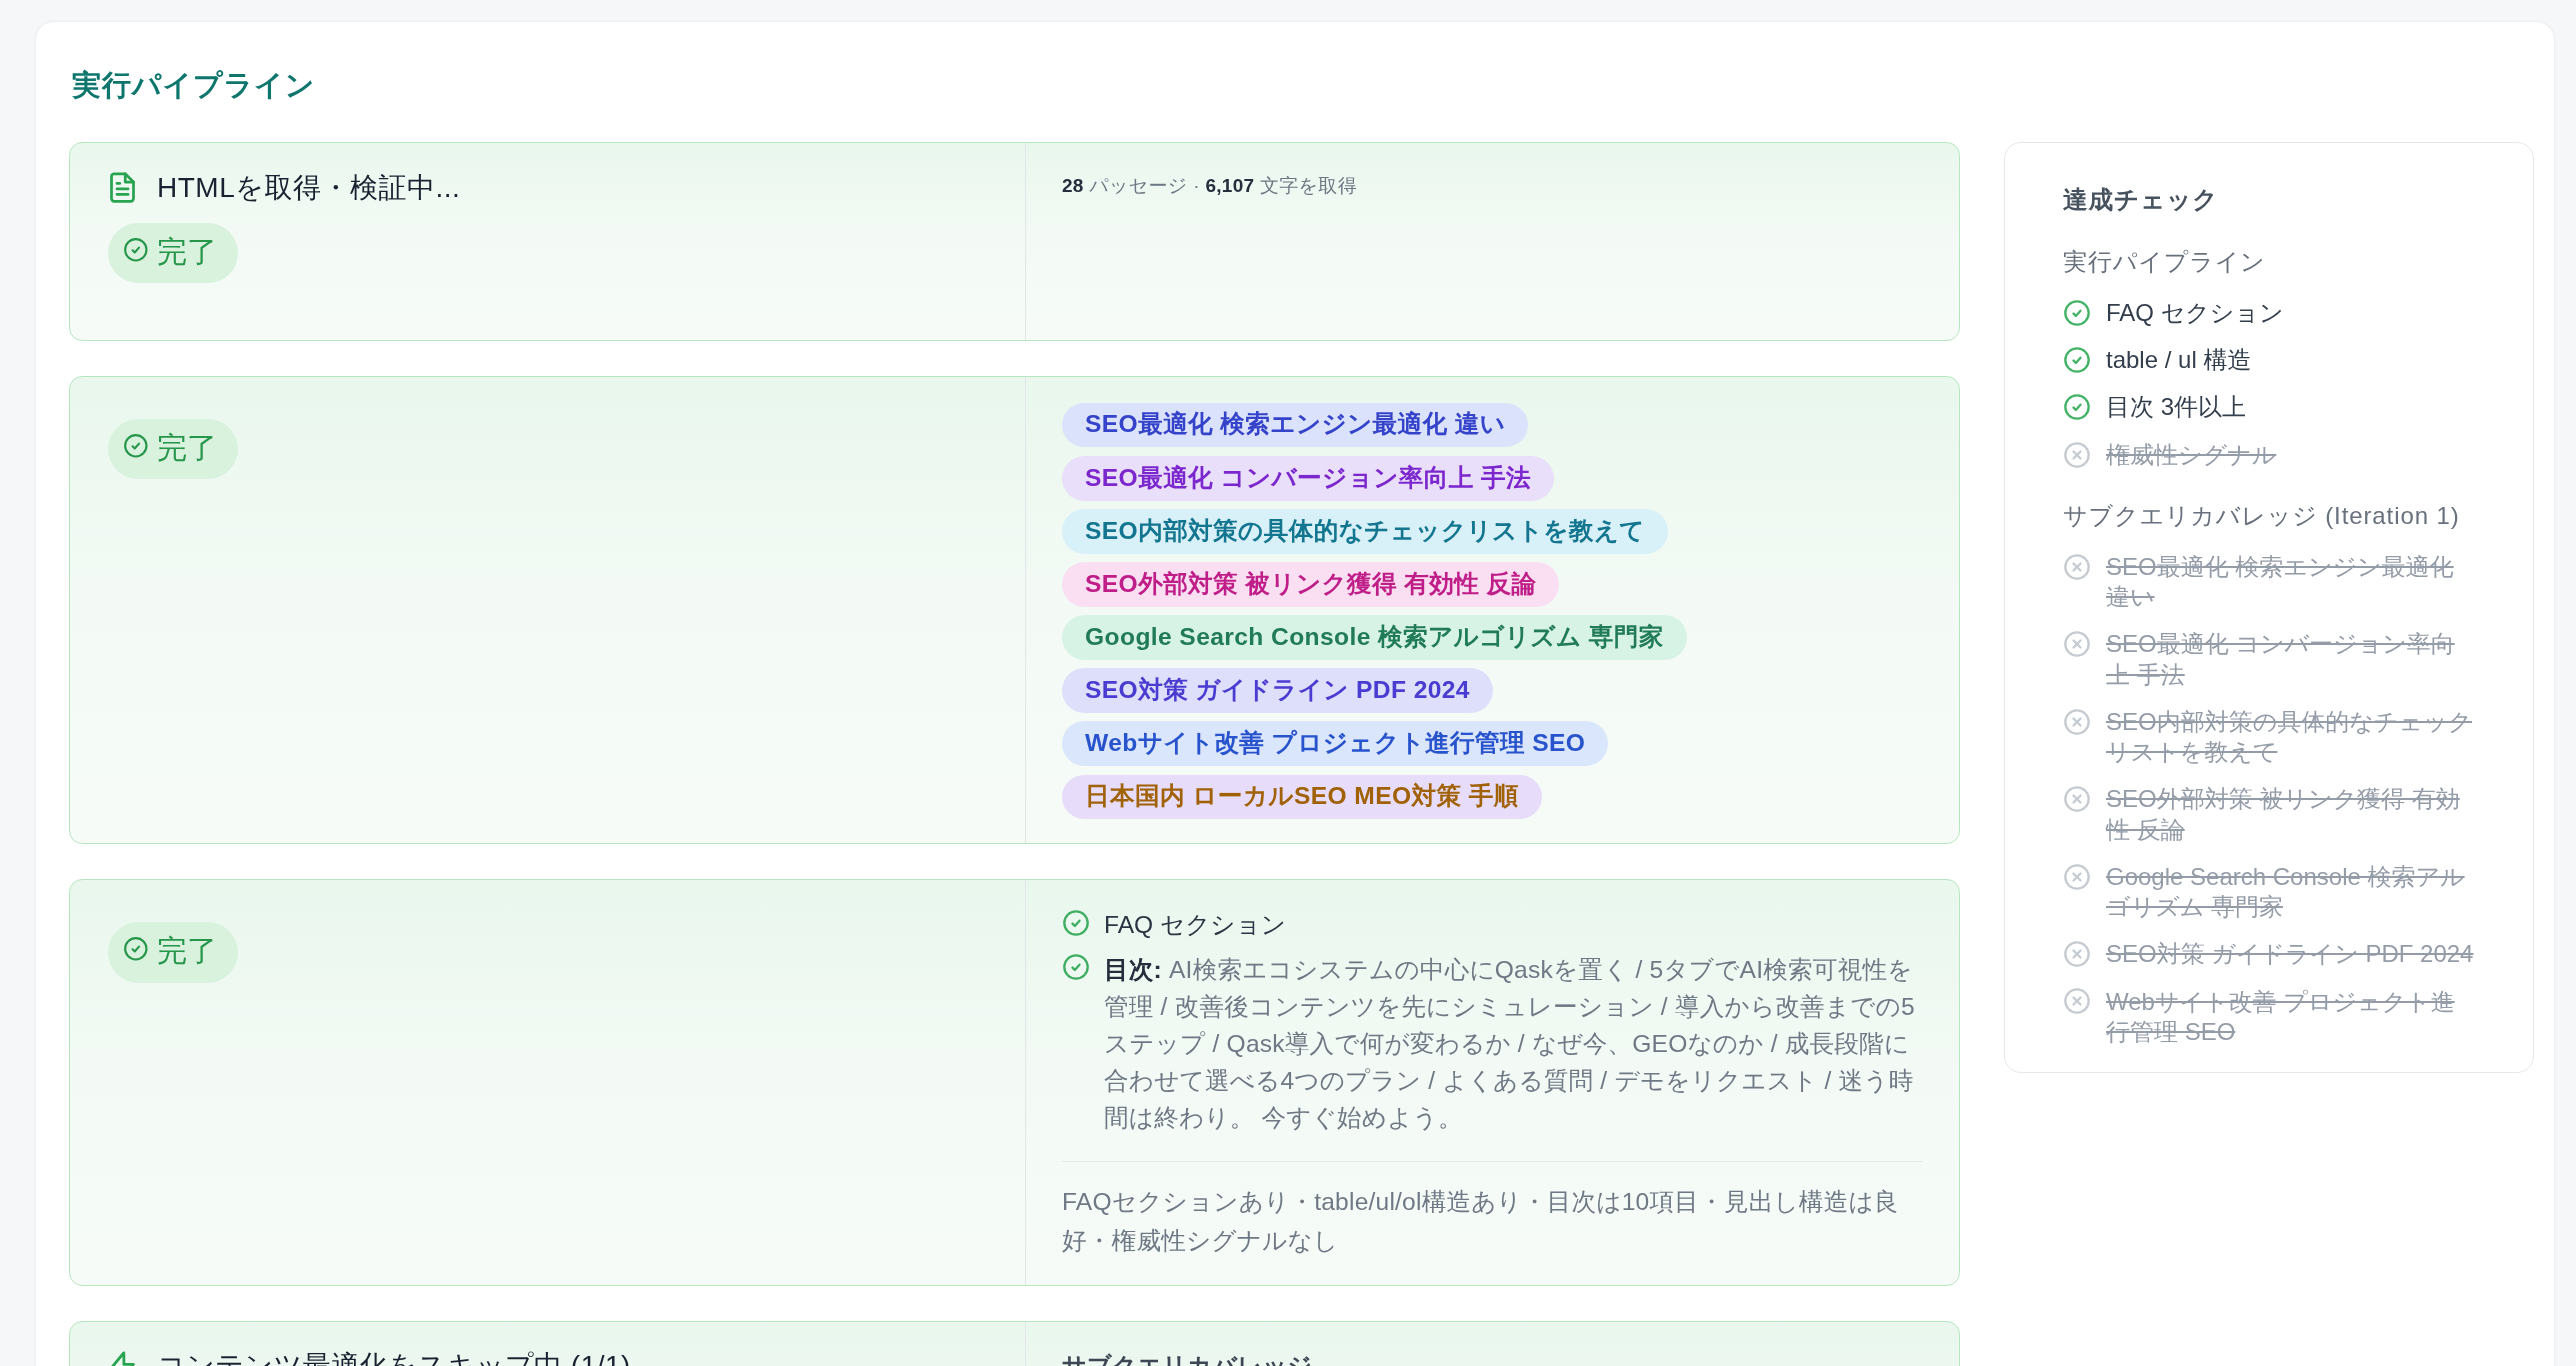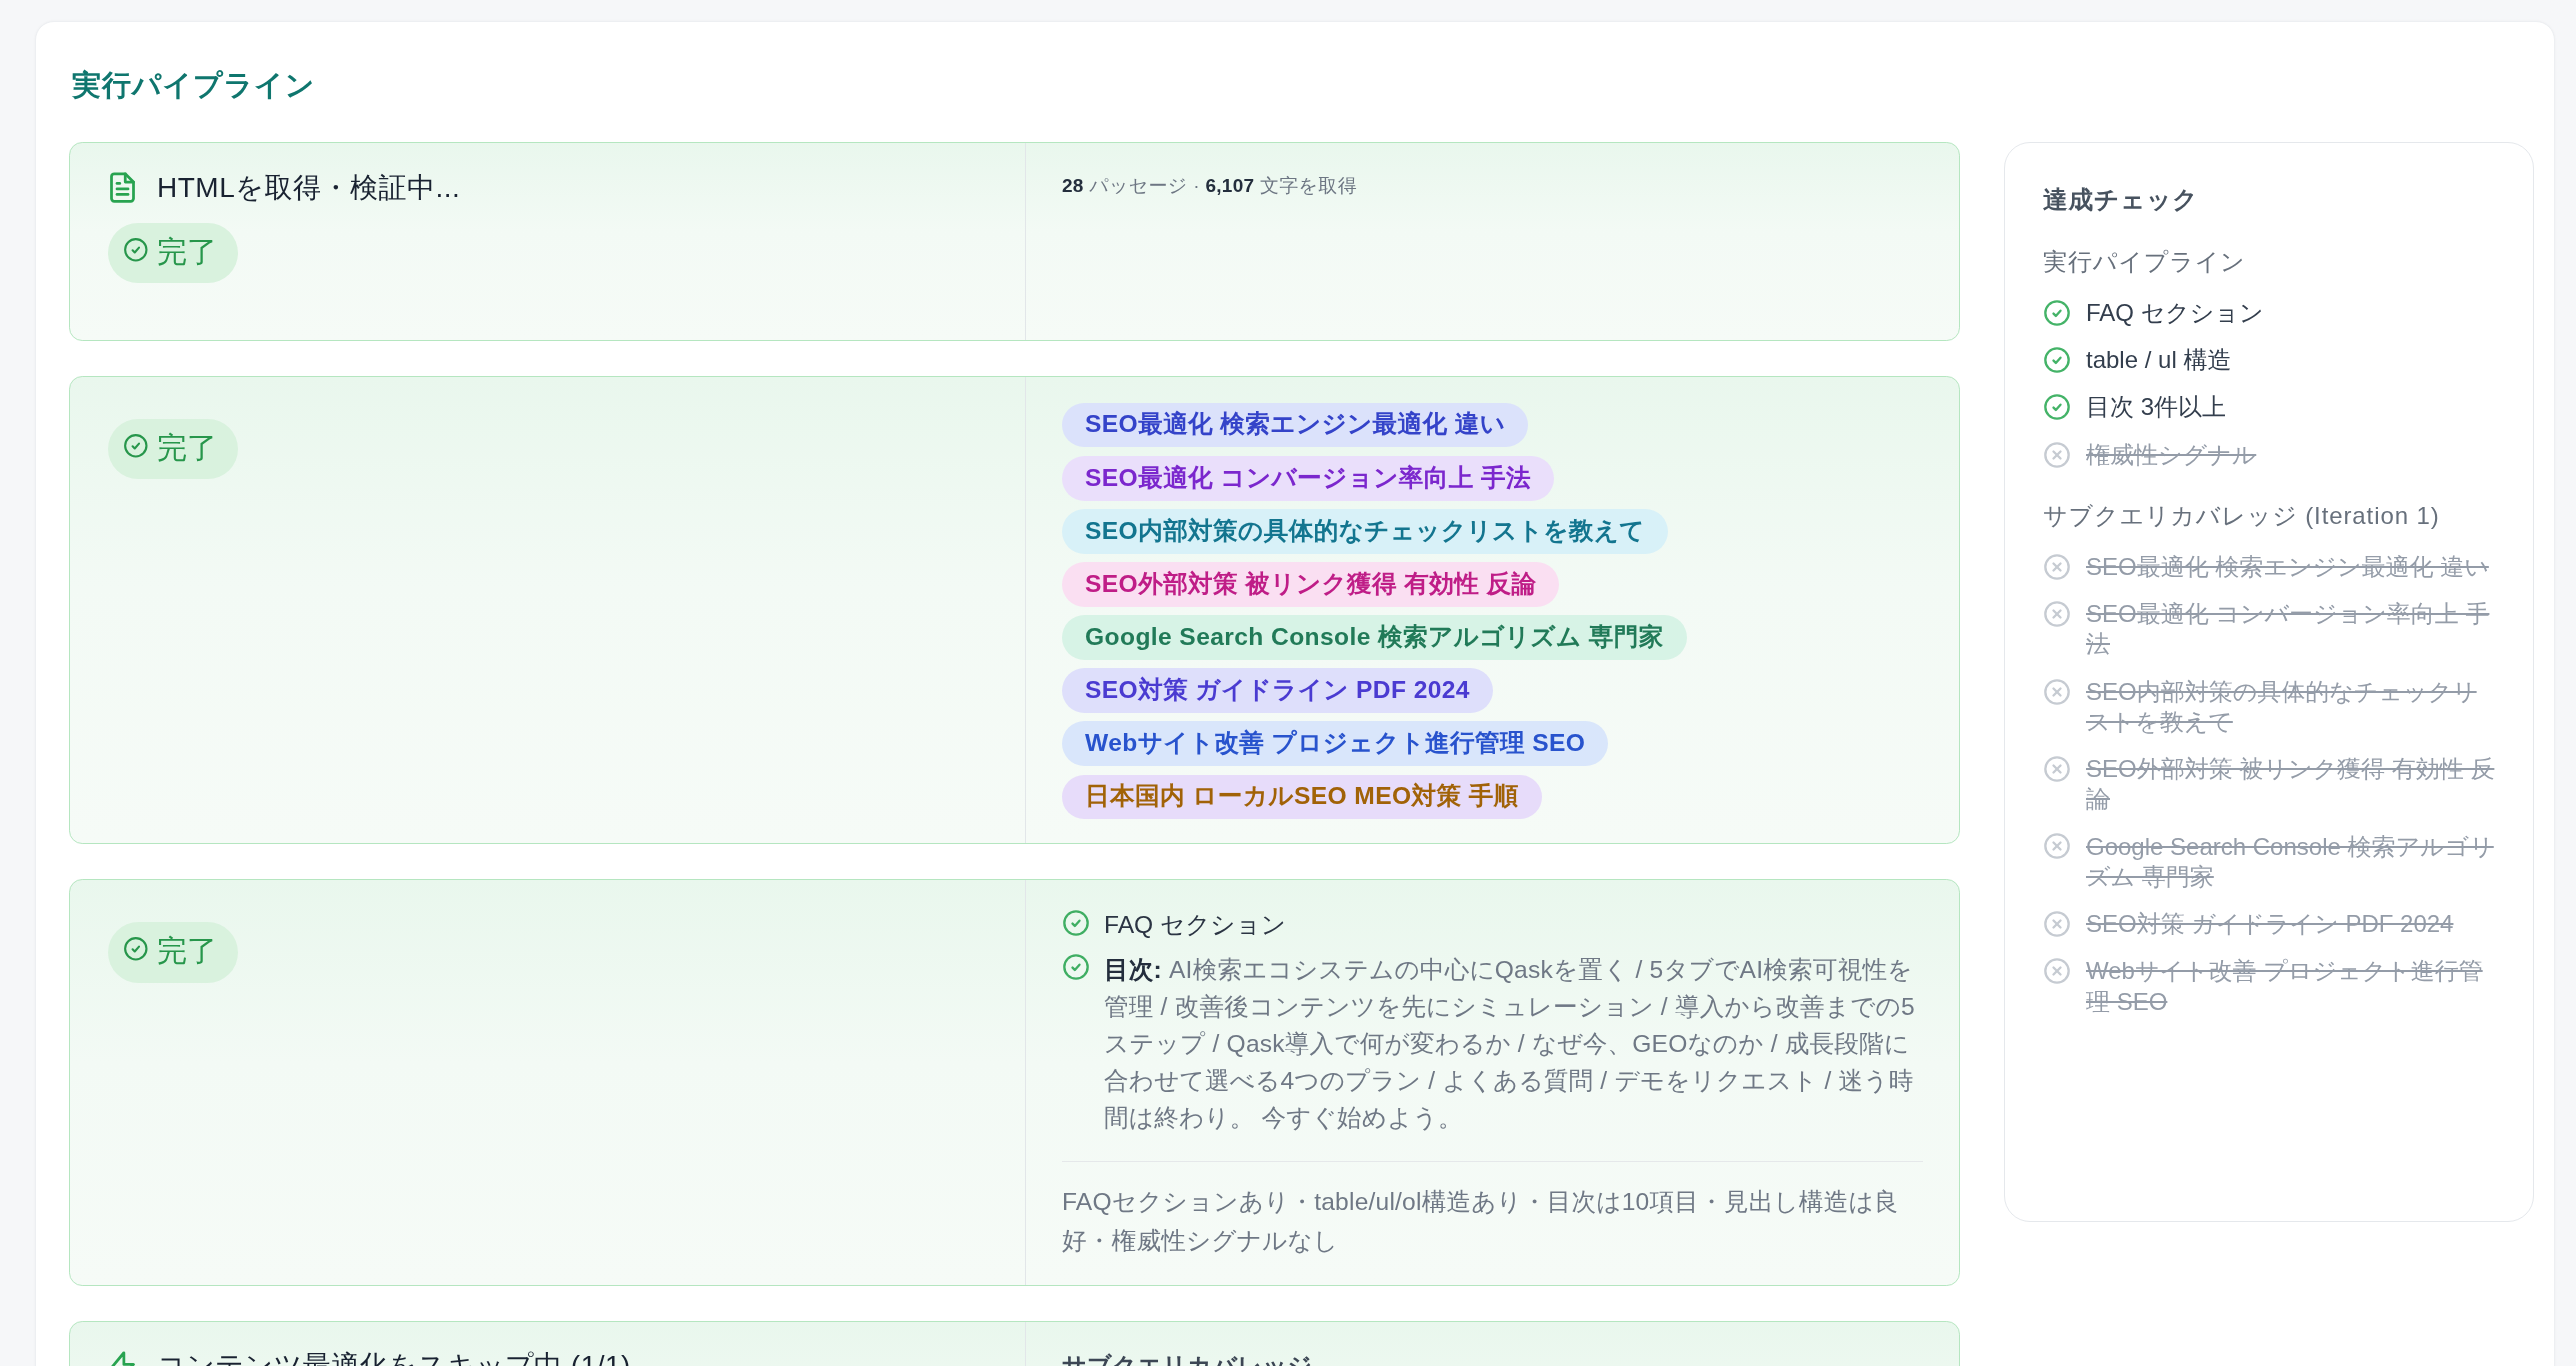--- a/index.html
+++ b/index.html
@@ -67,24 +67,24 @@
   .check-label { font-weight: 500; padding-top: 0.9px; }
   .toc-text { color: #6f7885; line-height: 1.5; letter-spacing: 0.2px; padding-top: 0.9px; }
   .toc-text b { color: #242e3d; font-weight: bold; }
   .analysis-divider { border: 0; border-top: 1.9px solid #e5e8ea; margin: 24.6px 0 21px; }
   .analysis-summary { font-size: 24.6px; color: #6f7885; line-height: 1.58; letter-spacing: 0.2px; }
   
   .coverage-label { font-size: 24px; font-weight: bold; color: #3c4654; padding-top: 3.8px; letter-spacing: 0.5px; }
   
   .achievement {
     position: absolute; left: 1968px; top: 120px;
-    width: 530px; height: 1080px;
+    width: 530px; height: 931px;
     background: #ffffff;
-    border: 1.9px solid #e5e8ec; border-radius: 26px;
-    padding: 40px 38px; overflow: hidden;
+    border: 1.9px solid #e5e8ec; border-radius: 17px;
+    padding: 40px 58px; overflow: hidden;
   }
   .ach-title { font-size: 24.6px; font-weight: bold; color: #47525f; margin-bottom: 30px; letter-spacing: 0.9px; }
   .ach-subhead { font-size: 24px; color: #67707c; margin-bottom: 20px; letter-spacing: 0.9px; }
   .ach-subhead.second { margin-top: 30px; }
   .ach-item {
     display: flex; gap: 15px; align-items: flex-start;
     font-size: 24px; margin-bottom: 17px; line-height: 1.26;
     color: #333e4d;
   }
   .ach-item .st-icon { width: 28px; height: 28px; flex: 0 0 auto; margin-top: 0.9px; }

